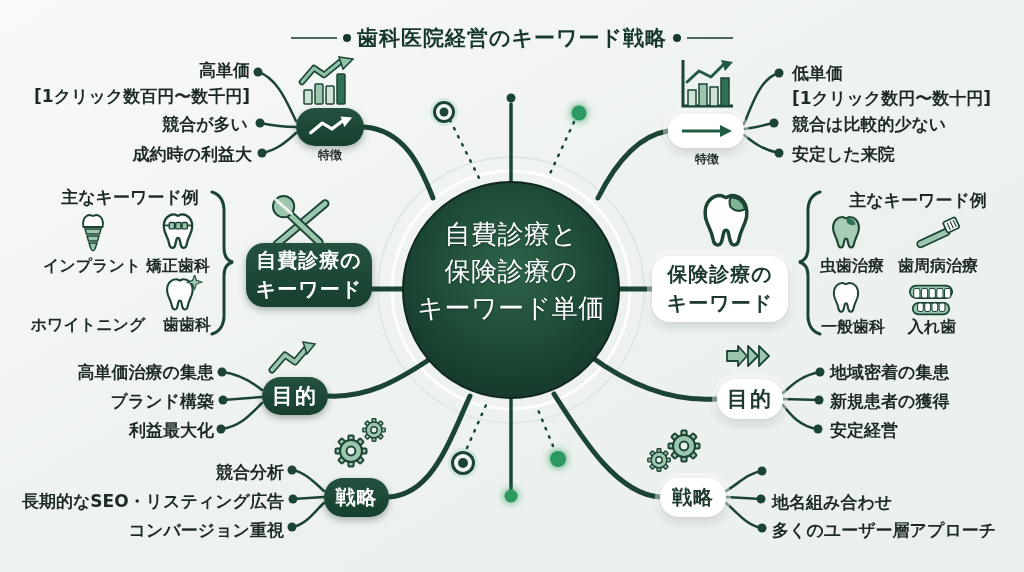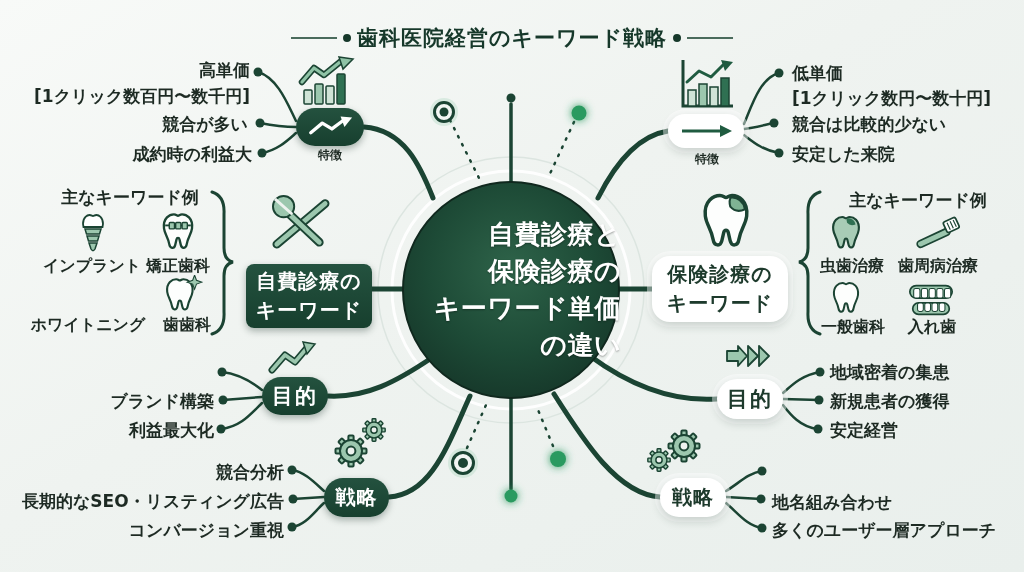--- a/index.html
+++ b/index.html
@@ -10,21 +10,21 @@
   }
   #connector-svg{position:absolute;left:0;top:0;z-index:1;}
   
   .title-row{position:absolute;top:24px;left:50%;transform:translateX(-50%);
     display:flex;align-items:center;gap:6px;z-index:2;}
   .t-line{width:46px;height:2px;background:#4a6b5c;}
   .t-dot{width:8px;height:8px;border-radius:50%;background:#16382a;}
   .title-text{font-size:21px;font-weight:700;color:#16382a;letter-spacing:1px;white-space:nowrap;}
   
   .center-text{position:absolute;left:401px;top:216px;width:220px;z-index:3;
-    text-align:right;color:#ffffff;font-size:26px;font-weight:700;line-height:37px;
+    text-align:center;color:#ffffff;font-size:26px;font-weight:400;line-height:37px;
     text-shadow:0 1px 2px rgba(0,0,0,.35);letter-spacing:.5px;}
   
   .node-dark{position:absolute;z-index:2;background:linear-gradient(180deg,#24523f,#173f2e);
     color:#fff;font-weight:700;display:flex;align-items:center;justify-content:center;
     box-shadow:0 3px 7px rgba(25,50,40,.35);}
   .node-white{position:absolute;z-index:2;background:#ffffff;color:#1d3a2c;font-weight:700;
     display:flex;align-items:center;justify-content:center;
     box-shadow:0 4px 10px rgba(35,65,50,.22), 0 0 0 5px rgba(255,255,255,.45);}
   .kw-node{flex-direction:column;line-height:29px;font-size:20px;letter-spacing:1px;}
   .pill-caption{position:absolute;z-index:2;font-size:12px;font-weight:700;color:#1d2a23;
@@ -171,21 +171,20 @@
     <div class="t-dot"></div>
     <div class="title-text">歯科医院経営のキーワード戦略</div>
     <div class="t-dot"></div>
     <div class="t-line"></div>
   </div>
 
   <div class="center-text">
     <div>自費診療と</div>
     <div>保険診療の</div>
     <div>キーワード単価</div>
-    <div>の違い</div>
   </div>
 
   <svg class="icon" style="left:298px;top:56px" width="58" height="52" viewBox="0 0 58 52">
     <g stroke="#1b4433" stroke-width="1.5">
       <rect x="6" y="34" width="8" height="14" rx="1" fill="#cfe3d6"></rect>
       <rect x="17" y="28" width="8" height="20" rx="1" fill="#9cc7ae"></rect>
       <rect x="28" y="30" width="8" height="18" rx="1" fill="#cfe3d6"></rect>
       <rect x="39" y="18" width="8" height="30" rx="1" fill="#2f7052"></rect>
     </g>
     <polyline points="4,26 16,12 26,19 42,6" fill="none" stroke="#1b4433" stroke-width="6.5" stroke-linecap="round" stroke-linejoin="round"></polyline>
@@ -205,21 +204,21 @@
   <div class="item" style="right:772px;top:143px">成約時の利益大</div>
 
   <svg class="icon" style="left:269px;top:194px" width="62" height="56" viewBox="0 0 64 58">
     <line x1="8" y1="52" x2="58" y2="10" stroke="#1b4433" stroke-width="9" stroke-linecap="round"></line>
     <line x1="8" y1="52" x2="58" y2="10" stroke="#9cc7ae" stroke-width="5" stroke-linecap="round"></line>
     <line x1="18" y1="18" x2="52" y2="50" stroke="#1b4433" stroke-width="9" stroke-linecap="round"></line>
     <line x1="18" y1="18" x2="52" y2="50" stroke="#9cc7ae" stroke-width="5" stroke-linecap="round"></line>
     <circle cx="15" cy="13" r="11" fill="#9cc7ae" stroke="#1b4433" stroke-width="2"></circle>
     <line x1="6" y1="5" x2="24" y2="21" stroke="#eef2ef" stroke-width="3"></line>
   </svg>
-  <div class="node-dark kw-node" style="left:246px;top:264px;width:126px;height:64px;border-radius:8px">
+  <div class="node-dark kw-node" style="left:246px;top:243px;width:126px;height:64px;border-radius:18px">
     <div>自費診療の</div>
     <div>キーワード</div>
   </div>
   <div class="kw-header" style="left:130px;top:186px">主なキーワード例</div>
   <svg class="icon" style="left:78px;top:213px" width="30" height="42" viewBox="0 0 28 42">
     <path d="M4,11 C4,4 8.5,2 10.5,2 C12.5,2 13,3 14,3 C15,3 15.5,2 17.5,2 C19.5,2 24,4 24,11 L23.5,14 L4.5,14 Z" fill="#ffffff" stroke="#1b4433" stroke-width="1.8"></path>
     <g fill="#9cc7ae" stroke="#1b4433" stroke-width="1.5">
       <path d="M6,16 L22,16 L20.5,21 L7.5,21 Z"></path>
       <path d="M8,23 L20,23 L18.5,28 L9.5,28 Z"></path>
       <path d="M10,30 L18,30 L16,36 Q14,39.5 12,36 Z"></path>
@@ -244,20 +243,21 @@
   <div class="kw-label" style="left:187px;top:315px">歯歯科</div>
 
   <svg class="icon" style="left:268px;top:340px" width="50" height="34" viewBox="0 0 50 34">
     <polyline points="4,30 17,15 27,22 38,9" fill="none" stroke="#1b4433" stroke-width="7" stroke-linecap="round" stroke-linejoin="round"></polyline>
     <polyline points="4,30 17,15 27,22 38,9" fill="none" stroke="#9cc7ae" stroke-width="3.6" stroke-linecap="round" stroke-linejoin="round"></polyline>
     <polygon points="35,2 47,4 39,14" fill="#9cc7ae" stroke="#1b4433" stroke-width="1.5"></polygon>
   </svg>
   <div class="node-dark" style="left:262px;top:377px;width:66px;height:38px;border-radius:19px;font-size:21px;letter-spacing:2px">
     <span>目的</span>
   </div>
+  <div class="item" style="right:810px;top:361px">高単価治療の集患</div>
   <div class="item" style="right:810px;top:390px">ブランド構築</div>
   <div class="item" style="right:810px;top:419px">利益最大化</div>
 
   <svg class="icon" style="left:330px;top:414px" width="60" height="56" viewBox="0 0 60 56">
     <use href="#sym-gear" transform="translate(21,37)"></use>
     <use href="#sym-gear" transform="translate(44,16) scale(0.72)"></use>
   </svg>
   <div class="node-dark" style="left:324px;top:478px;width:65px;height:39px;border-radius:19px;font-size:20px;letter-spacing:1px">
     <span>戦略</span>
   </div>

